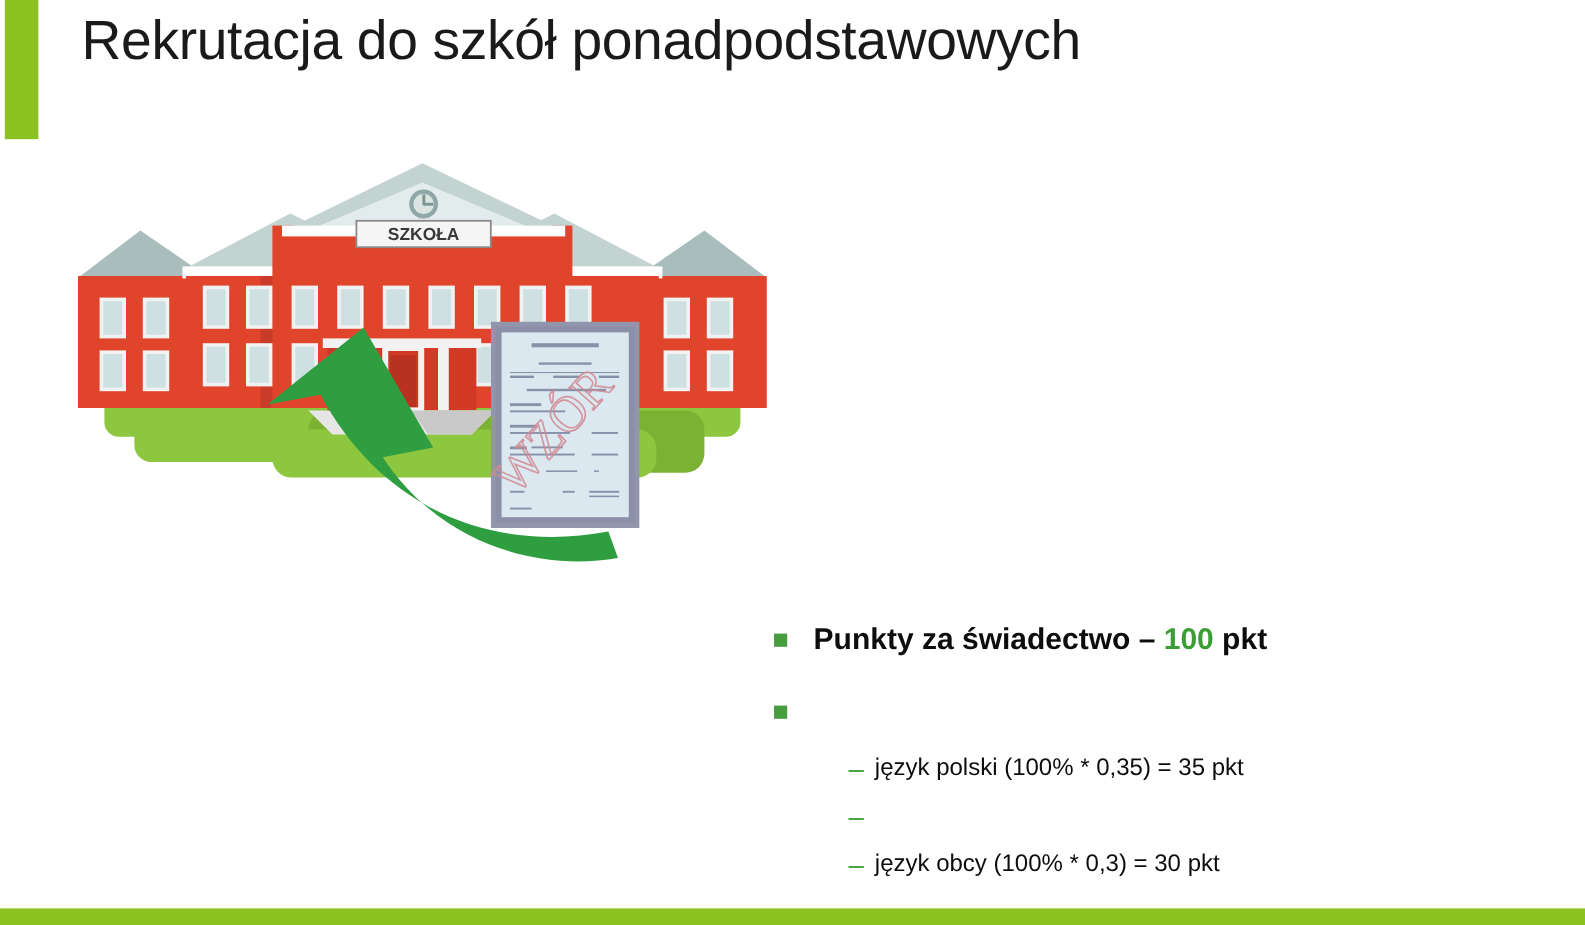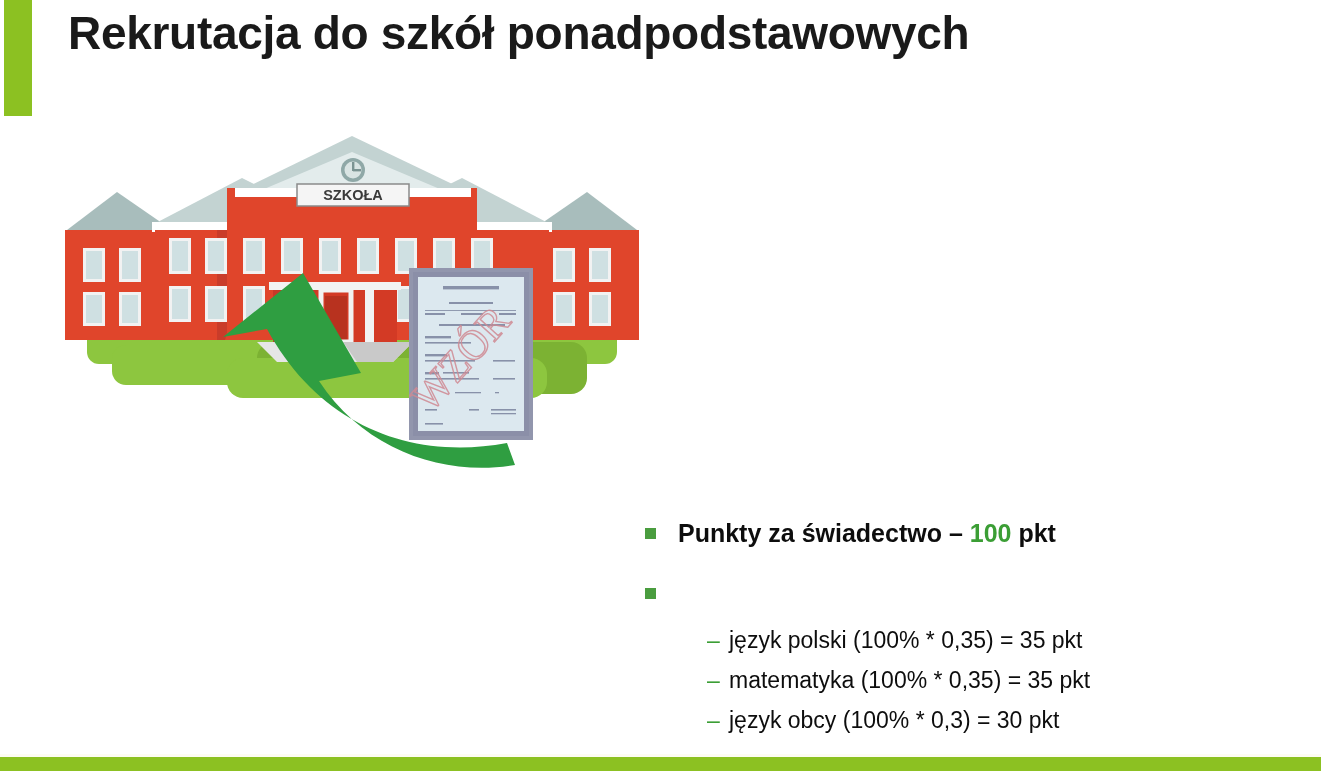--- a/index.html
+++ b/index.html
@@ -27,21 +27,21 @@
     width: 28px;
     height: 116px;
     background: #8CC122;
   }
   #page-title {
     position: absolute;
     left: 68px;
     top: 2px;
     width: 1200px;
     font-size: 46px;
-    font-weight: bold;
+    font-weight: normal;
     color: #1a1a1a;
     letter-spacing: -0.3px;
     line-height: 62px;
     white-space: nowrap;
   }
 
   
   #bottom-bar {
     position: absolute;
     left: 0;
@@ -133,21 +133,21 @@
   .sub-row:last-child { margin-bottom: 0; }
   .dash-marker {
     flex: 0 0 auto;
     color: #3b9e35;
     font-size: 23px;
     line-height: 34px;
     width: 22px;
     font-weight: normal;
   }
   .sub-text {
-    font-size: 23px;
+    font-size: 20px;
     font-weight: normal;
     color: #0d0d0d;
     line-height: 34px;
     white-space: nowrap;
   }
 </style>
 </head>
 <body>
 
 <div id="slide">
@@ -323,21 +323,20 @@
       <span class="sq-marker"></span>
     </div>
 
     <div id="sub-bullets">
       <div class="sub-row">
         <span class="dash-marker">–</span>
         <span class="sub-text">język polski (100% * 0,35) = 35 pkt</span>
       </div>
       <div class="sub-row">
         <span class="dash-marker">–</span>
-        <span class="sub-text">matematyka (100% * 0,35) = 35 pkt</span>
       </div>
       <div class="sub-row">
         <span class="dash-marker">–</span>
         <span class="sub-text">język obcy (100% * 0,3) = 30 pkt</span>
       </div>
     </div>
 
   </div>
 
   <div id="bottom-bar-hairline"></div>

